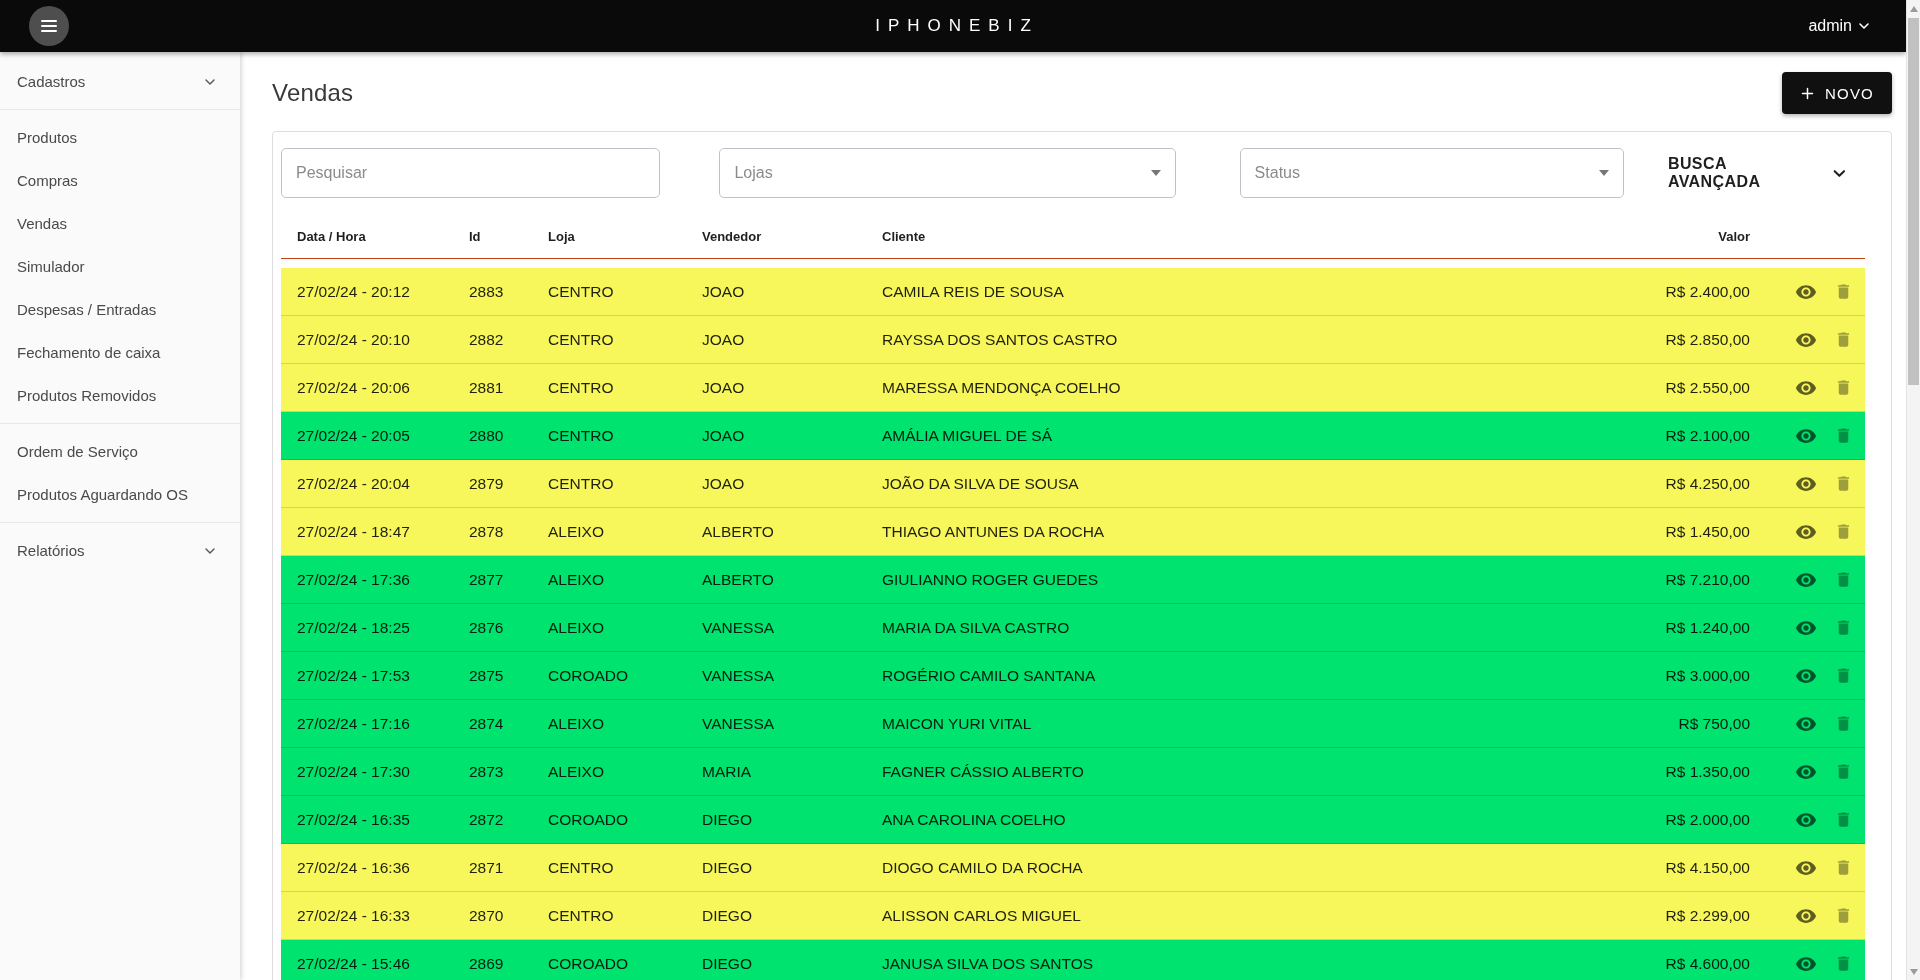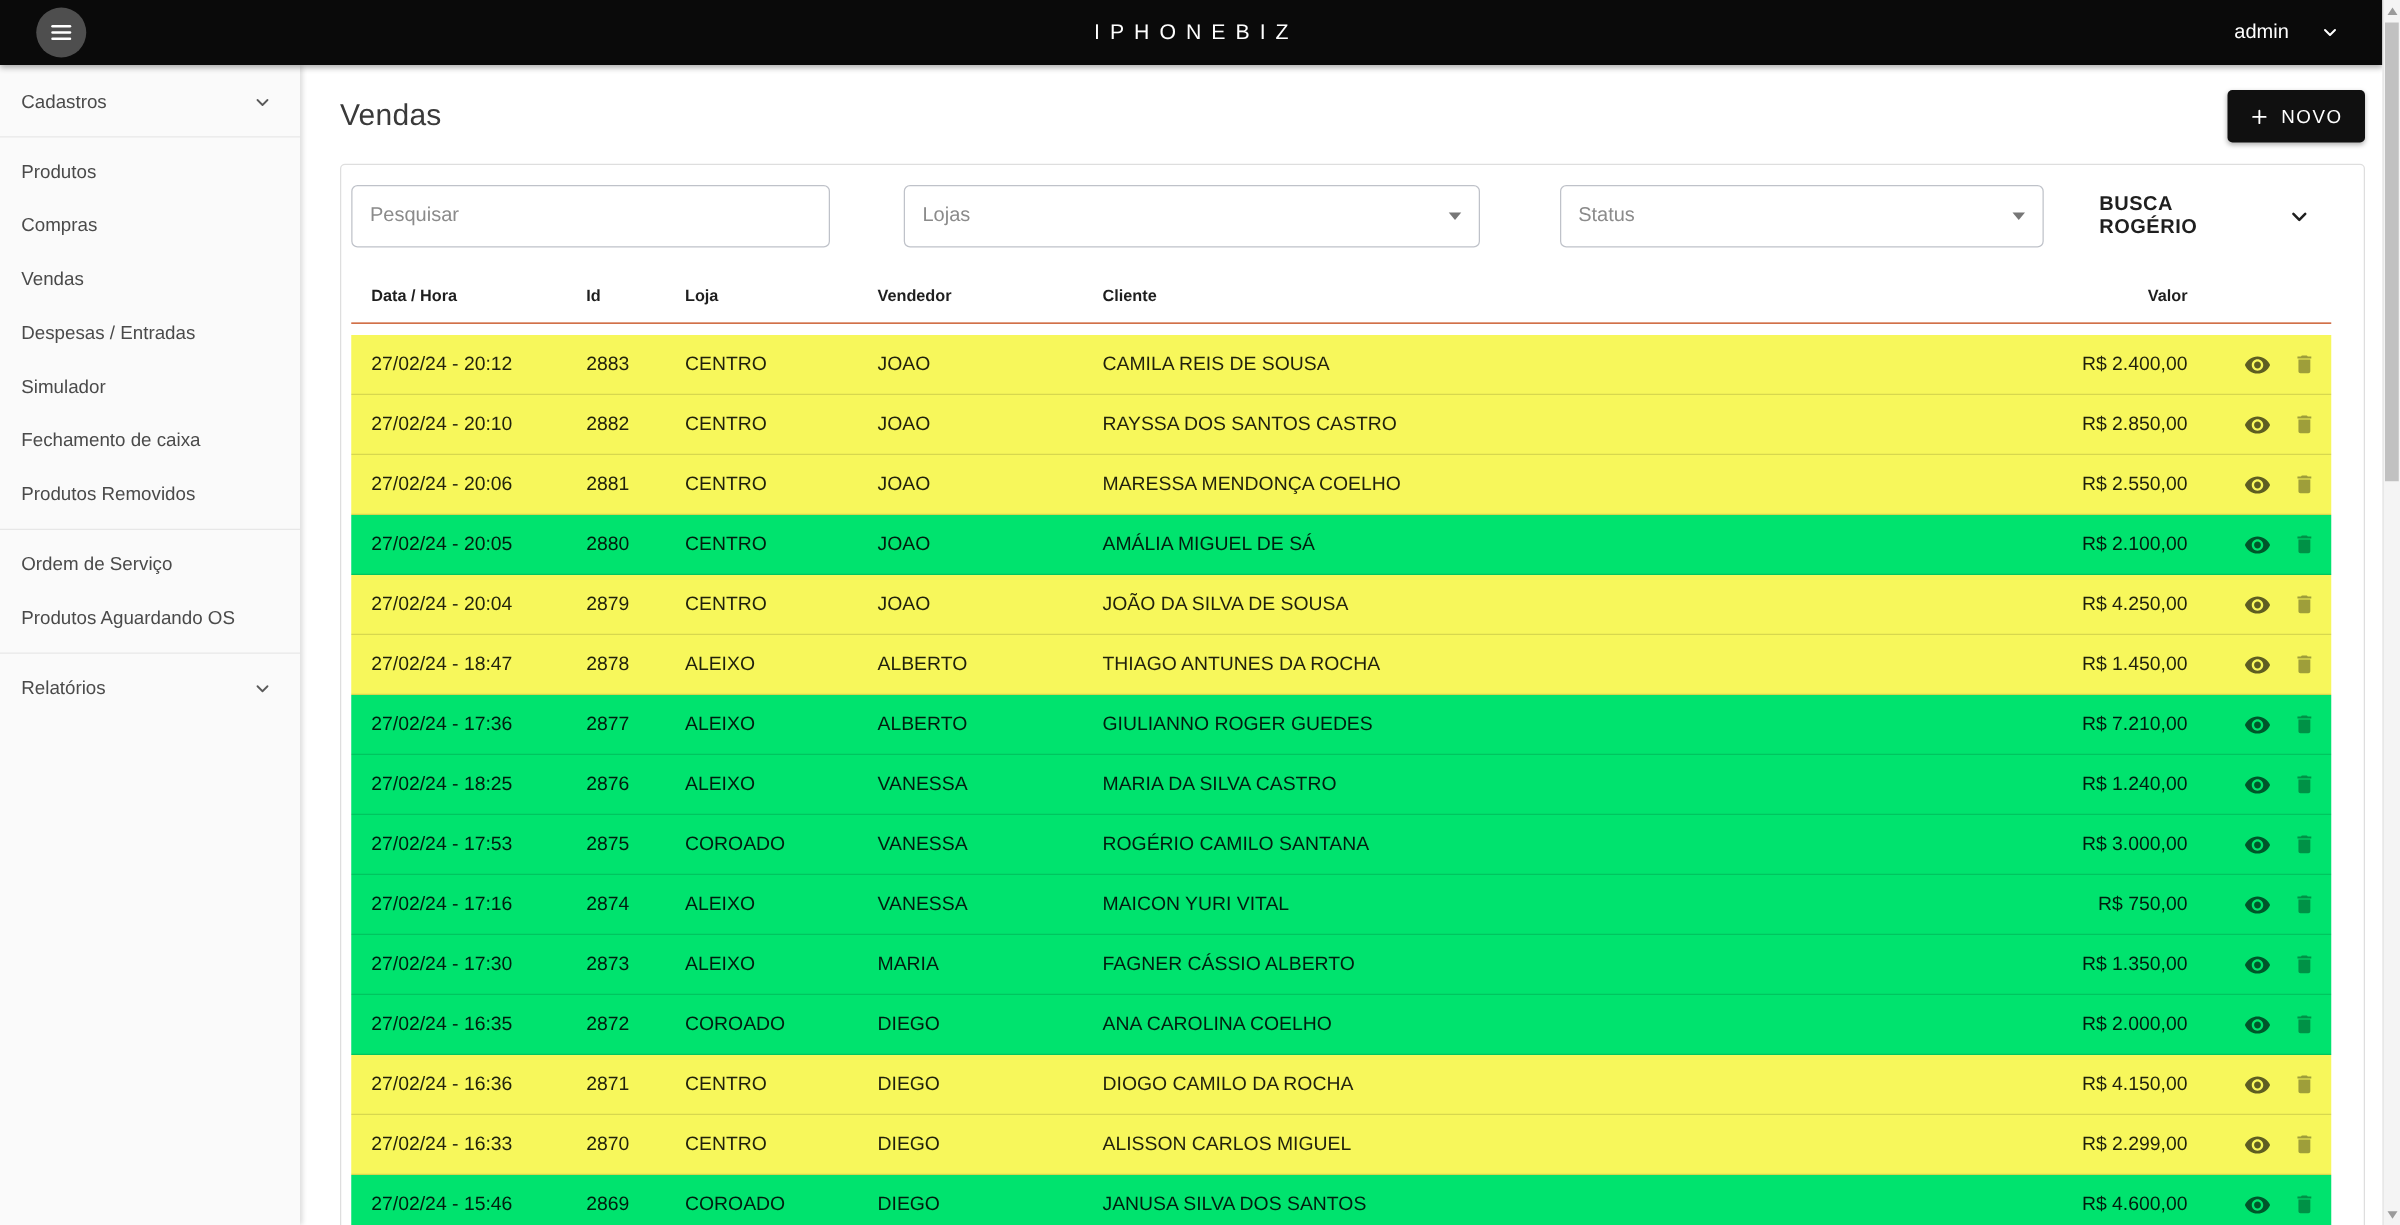--- a/index.html
+++ b/index.html
@@ -26,21 +26,21 @@
     display:flex;flex-direction:column;align-items:center;justify-content:center;gap:3px;
   }
   .menu-btn .bar{width:16px;height:2px;background:#fff;border-radius:1px;}
   .brand{
     position:absolute;left:0;right:0;top:0;height:52px;
     display:flex;align-items:center;justify-content:center;
     color:#fff;font-size:17px;letter-spacing:8px;padding-left:8px;
   }
   .user{
     position:absolute;right:34px;top:0;height:52px;
-    display:flex;align-items:center;gap:25px;color:#fff;font-size:16px;cursor:pointer;
+    display:flex;align-items:center;gap:4px;color:#fff;font-size:16px;cursor:pointer;
   }
   .chev{width:16px;height:16px;display:block;}
   
   .shell{position:absolute;top:52px;left:0;width:1906px;height:928px;display:flex;}
   .sidebar{
     width:240px;background:#fafafa;padding-top:8px;z-index:10;
     box-shadow:2px 0 4px rgba(0,0,0,.14);flex:none;
   }
   .side-item{
     height:43px;display:flex;align-items:center;justify-content:space-between;
@@ -143,24 +143,24 @@
       <div class="side-item">
         <span>Produtos</span>
       </div>
       <div class="side-item">
         <span>Compras</span>
       </div>
       <div class="side-item">
         <span>Vendas</span>
       </div>
       <div class="side-item">
+        <span>Simulador</span>
+      </div>
+      <div class="side-item">
         <span>Despesas / Entradas</span>
-      </div>
-      <div class="side-item">
-        <span>Simulador</span>
       </div>
       <div class="side-item">
         <span>Fechamento de caixa</span>
       </div>
       <div class="side-item">
         <span>Produtos Removidos</span>
       </div>
       <div class="side-divider"></div>
       <div class="side-item">
         <span>Ordem de Serviço</span>
@@ -193,21 +193,21 @@
         <input class="search-input" type="text" placeholder="Pesquisar" style="">
         <div class="select select-lojas">
           <span>Lojas</span>
           <span class="caret"></span>
         </div>
         <div class="select select-status">
           <span>Status</span>
           <span class="caret"></span>
         </div>
         <div class="advanced">
-          <span>BUSCA ROGÉRIO</span>
+          <span>BUSCA AVANÇADA</span>
           <svg class="chev" viewBox="0 0 24 24">
               <path d="M6 9l6 6 6-6" fill="none" stroke="currentColor" stroke-width="2.6" stroke-linecap="round" stroke-linejoin="round"></path>
             </svg>
         </div>
       </div>
 
       <div class="table">
         <div class="thead grid">
           <span>Data / Hora</span>
           <span>Id</span>

